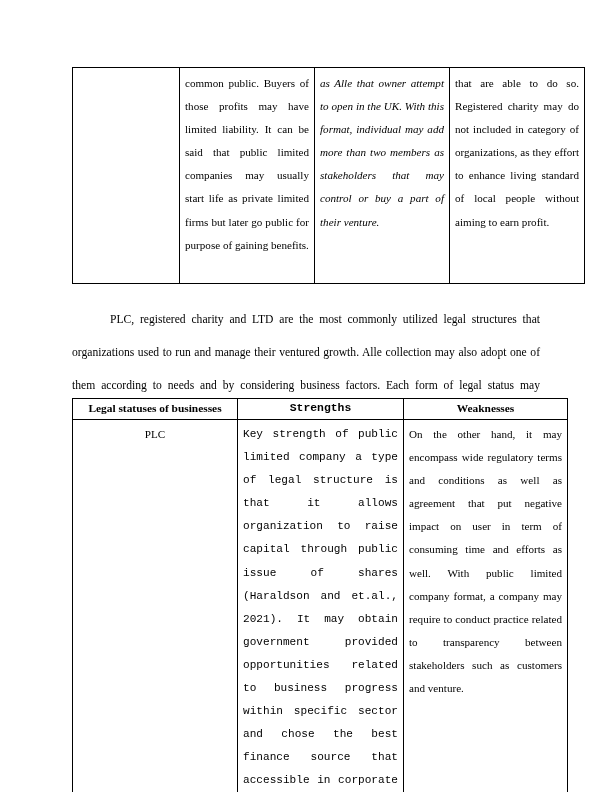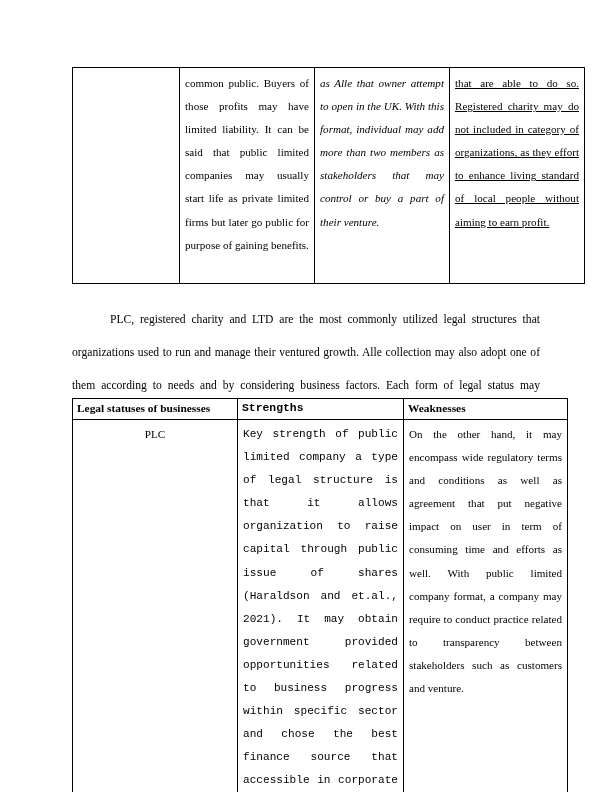--- a/index.html
+++ b/index.html
@@ -45,21 +45,21 @@
 
   
   #table-top {
     left: 72px;
     top: 67px;
     width: 468px;
   }
   #table-top .col-a { width: 96px; }
   #table-top .col-b { width: 124px; }
   #table-top .col-c { width: 124px; font-style: italic; }
-  #table-top .col-d { width: 124px; text-decoration: underline; }
+  #table-top .col-d { width: 124px; }
   #table-top td { height: 206px; }
 
   
   .body-par {
     position: absolute;
     left: 72px;
     top: 303px;
     width: 468px;
     font-size: 11.6px;
     line-height: 33px;
@@ -73,21 +73,21 @@
   #table-main {
     left: 72px;
     top: 398px;
     width: 468px;
   }
   #table-main .col-1 { width: 156px; }
   #table-main .col-2 { width: 157px; font-family: Liberation Mono, monospace; }
   #table-main .col-3 { width: 155px; font-family: Liberation Serif, serif; }
 
   #table-main thead th {
-    text-align: left;
+    text-align: center;
     font-weight: bold;
     font-size: 11.4px;
     line-height: 17px;
     padding: 1px 4px 2px 4px;
     vertical-align: middle;
   }
   #table-main tbody td {
     padding: 3px 5px 6px 5px;
   }
   #table-main .cell-status {

